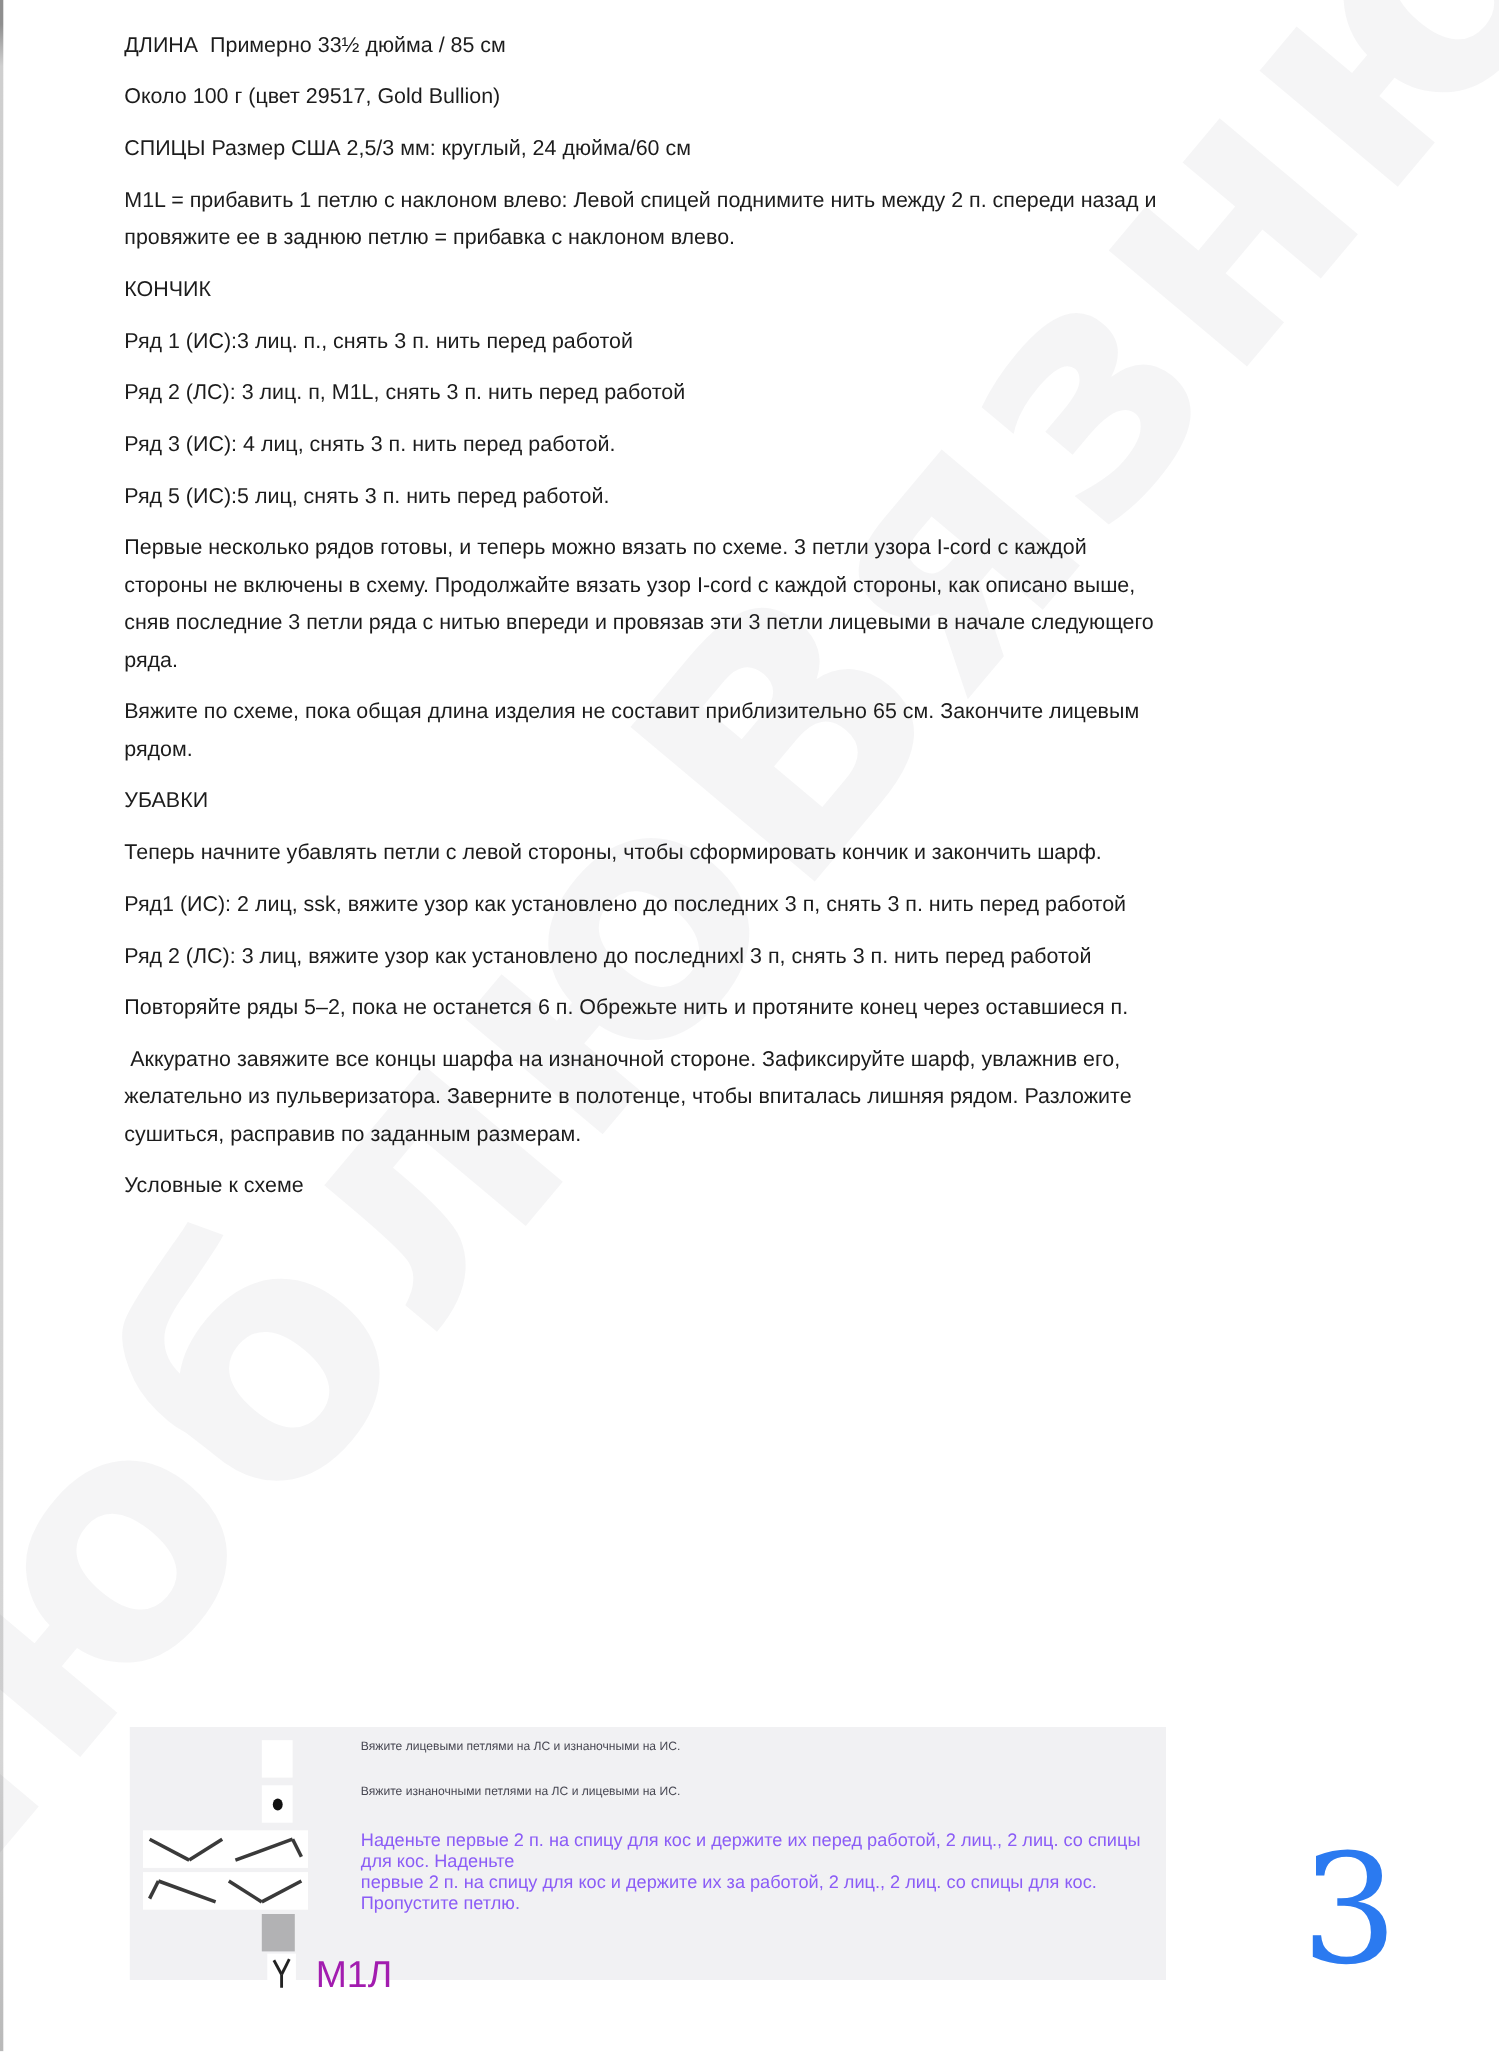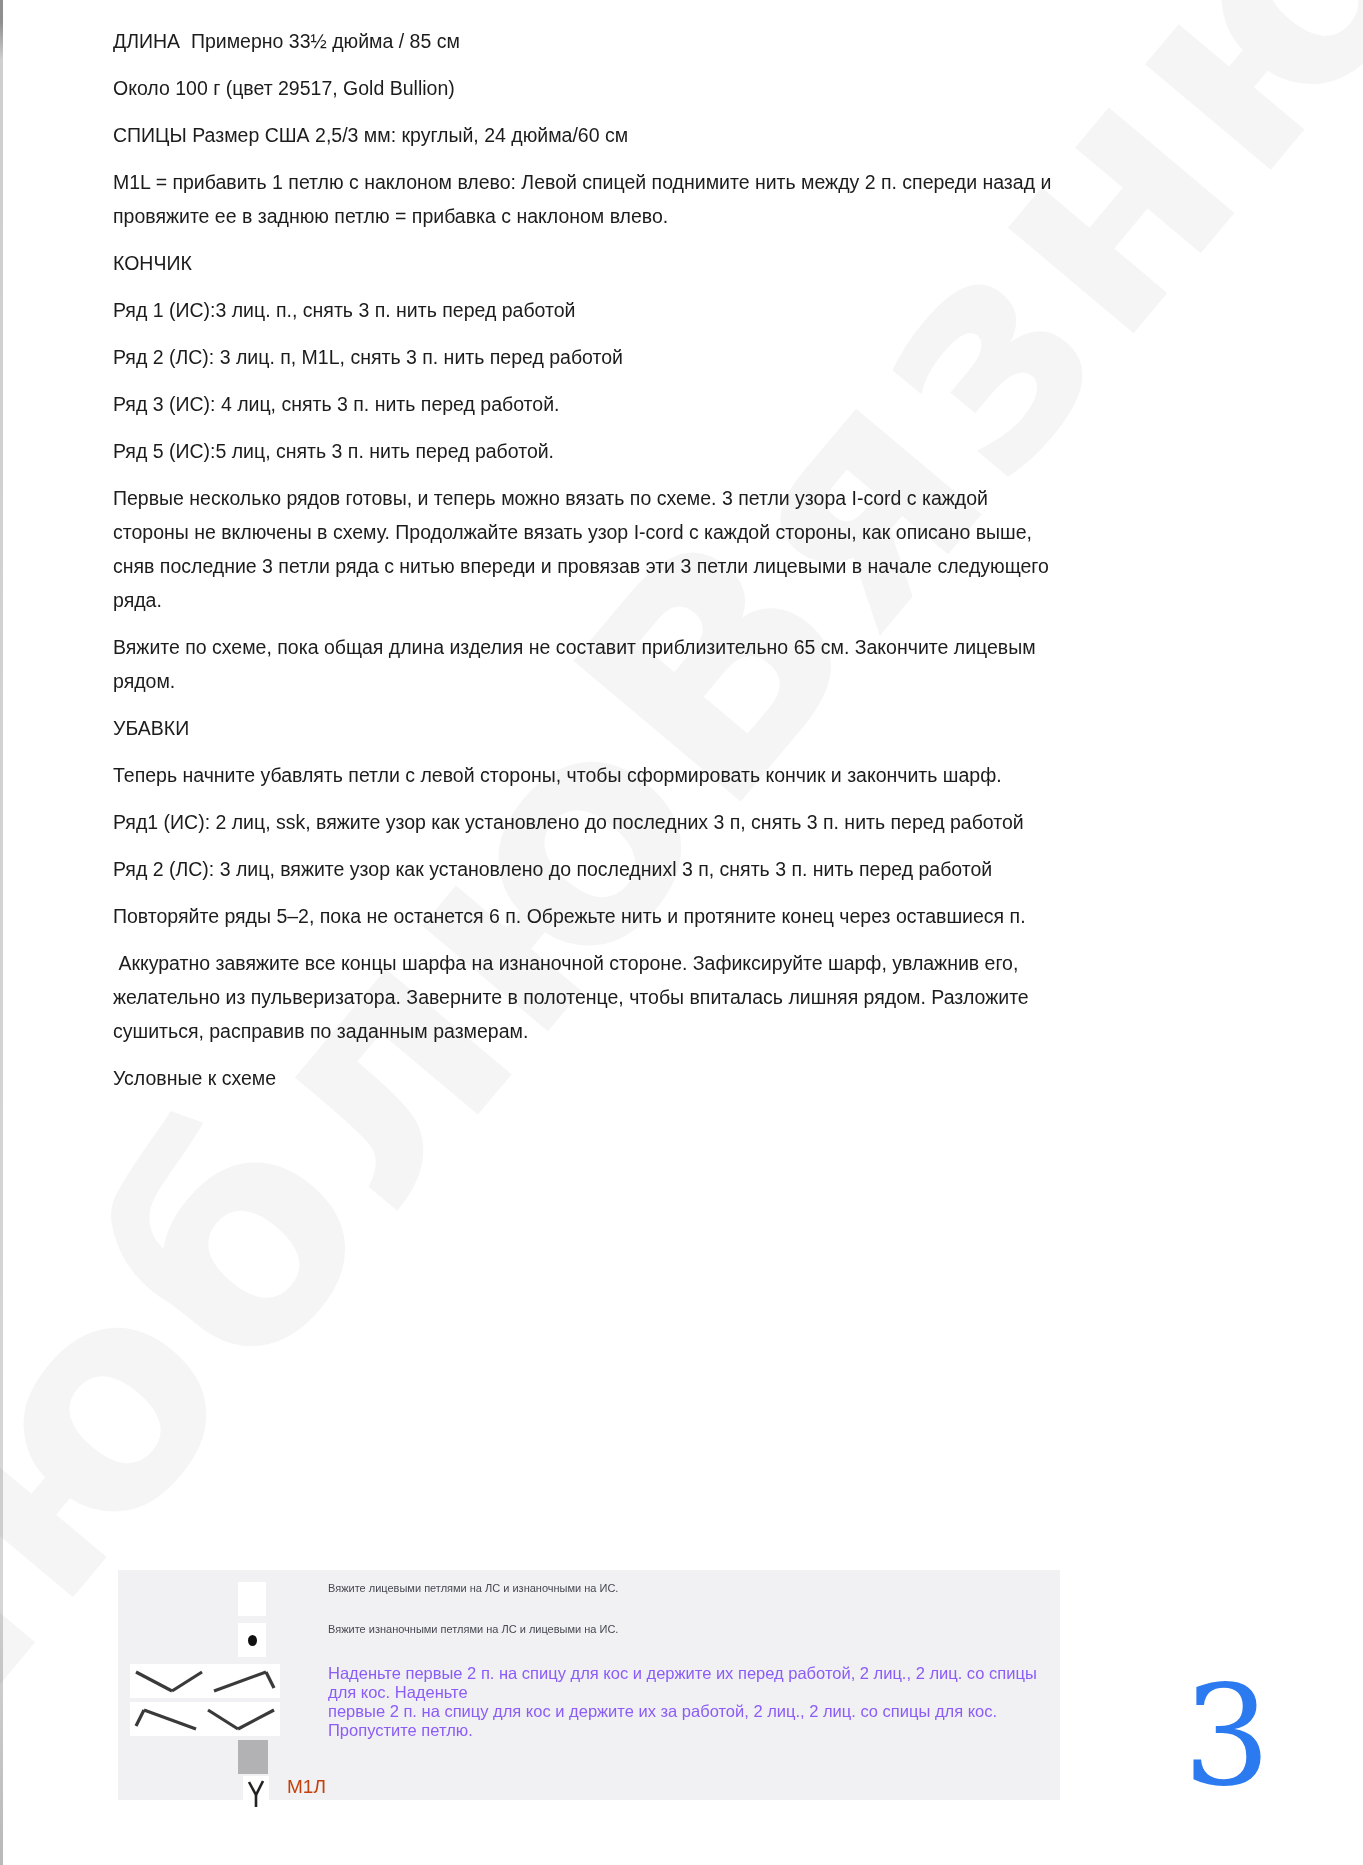--- a/index.html
+++ b/index.html
@@ -56,21 +56,21 @@
   .sym-cell-small{width:28px;height:34px;background:#ffffff;margin-left:120px;
     display:flex;align-items:center;justify-content:center;flex:0 0 auto;}
   .dot{width:9px;height:11px;background:#111;border-radius:50%;}
   .sym-cable{margin-left:12px;flex:0 0 auto;background:#ffffff;}
   .sym-cable.flip{transform:scaleX(-1);}
   .sym-gray{width:30px;height:34px;background:#b2b2b4;margin-left:120px;flex:0 0 auto;}
   .sym-m1l{width:26px;height:36px;background:#ffffff;margin-left:125px;
     display:flex;align-items:center;justify-content:center;flex:0 0 auto;}
   .legend-text-small{font-size:11px;color:#474752;margin-left:62px;}
   .legend-text-medium{font-size:16.5px;color:#8b5cf6;margin-left:48px;}
-  .legend-text-large{font-size:19px;color:#c2410c;margin-left:18px;}
+  .legend-text-large{font-size:34px;color:#a21caf;margin-left:18px;}
   
   .page-number{
     position:absolute;
     left:1183px;top:1668px;
     font-family:"DejaVu Serif", serif;
     font-size:138px;
     line-height:1;
     color:#2b7af0;
   }
 </style>

